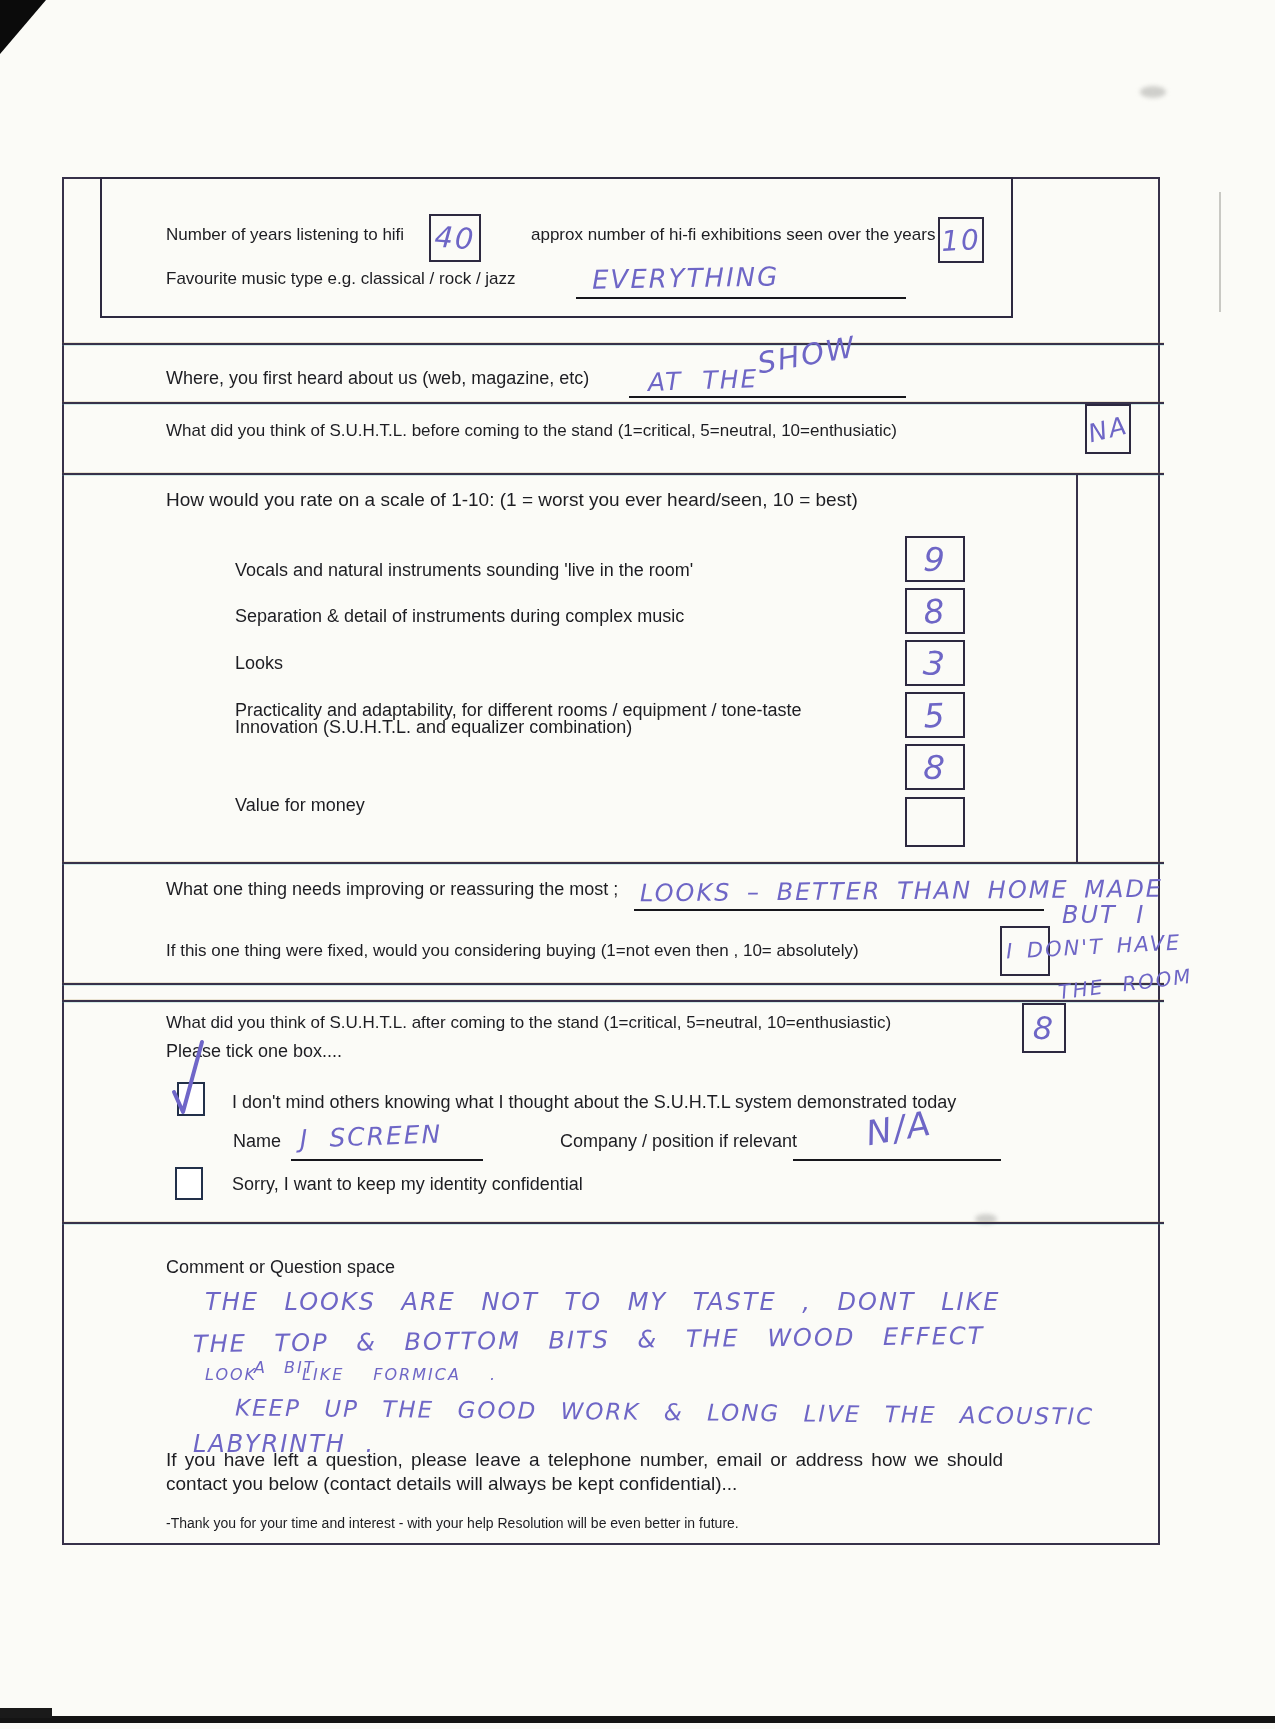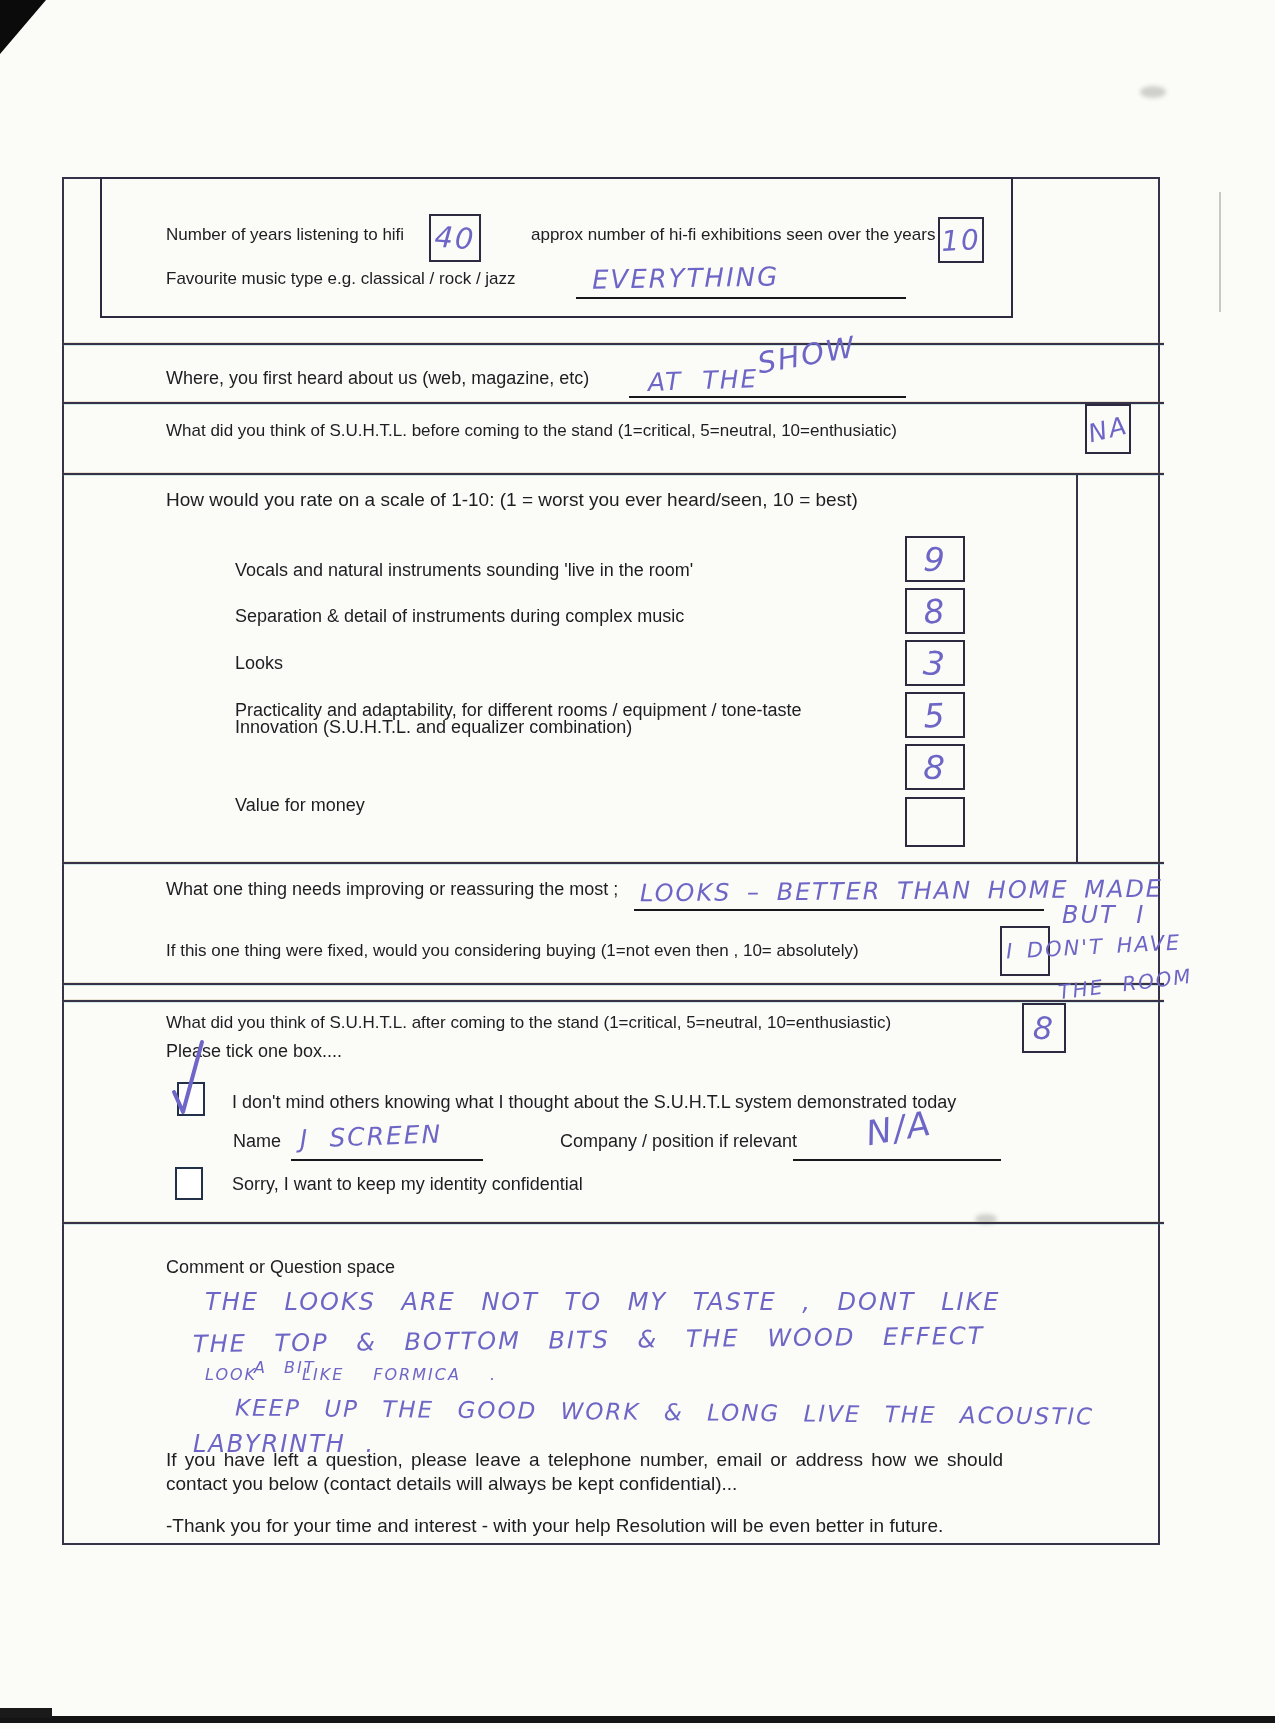--- a/index.html
+++ b/index.html
@@ -137,15 +137,15 @@
   <div class="hw abs" style="left:205px;top:1288px;font-size:24px;word-spacing:16px;">THE LOOKS ARE NOT TO MY TASTE , DONT LIKE</div>
   <div class="hw abs" style="left:193px;top:1326px;font-size:24px;word-spacing:18px;transform:rotate(-.6deg);">THE TOP &amp; BOTTOM BITS &amp; THE WOOD EFFECT</div>
   <div class="hw abs" style="left:205px;top:1365px;font-size:16px;">LOOK</div>
   <div class="hw abs" style="left:254px;top:1358px;font-size:16px;">A BIT</div>
   <div class="hw abs" style="left:302px;top:1365px;font-size:16px;word-spacing:22px;">LIKE FORMICA .</div>
   <div class="hw abs" style="left:235px;top:1399px;font-size:23px;word-spacing:14px;transform:rotate(.6deg);">KEEP UP THE GOOD WORK &amp; LONG LIVE THE ACOUSTIC</div>
   <div class="hw abs" style="left:193px;top:1430px;font-size:24px;">LABYRINTH .</div>
 
   <div class="printed abs" style="left:166px;top:1449px;font-size:19px;word-spacing:3px;">If you have left a question, please leave a telephone number, email or address how we should</div>
   <div class="printed abs" style="left:166px;top:1473px;font-size:19px;">contact you below (contact details will always be kept confidential)...</div>
-  <div class="printed abs" style="left:166px;top:1515px;font-size:19px;">-Thank you for your time and interest - with your help Resolution will be even better in future.</div>
+  <div class="printed abs" style="left:166px;top:1515px;font-size:14px;">-Thank you for your time and interest - with your help Resolution will be even better in future.</div>
 
 </div>
 
 </body></html>

